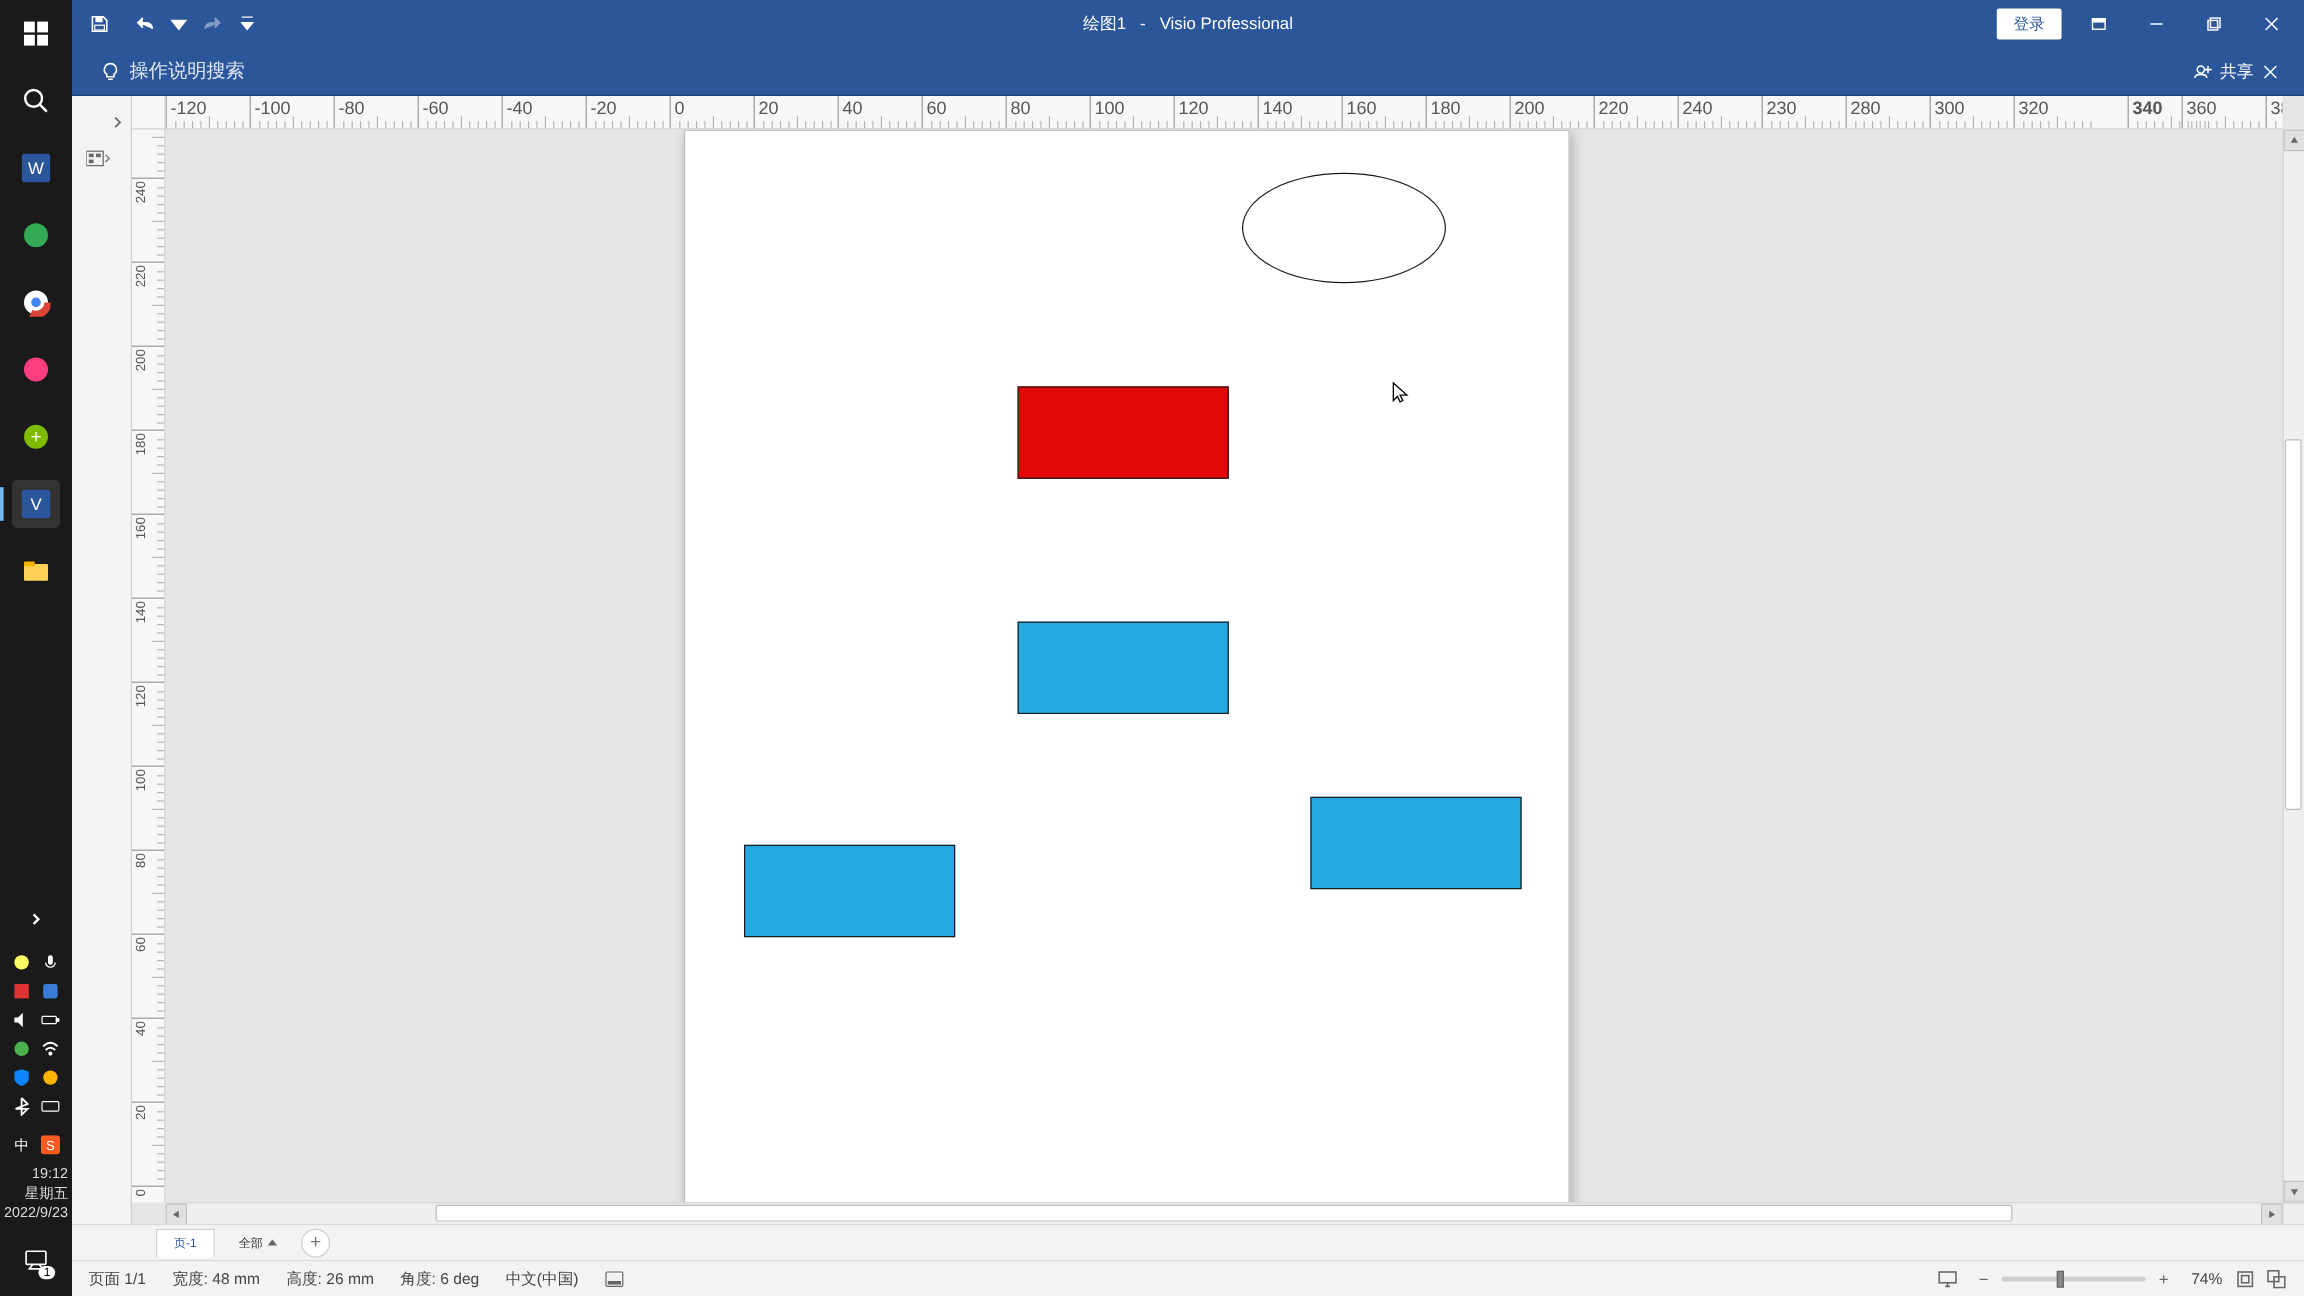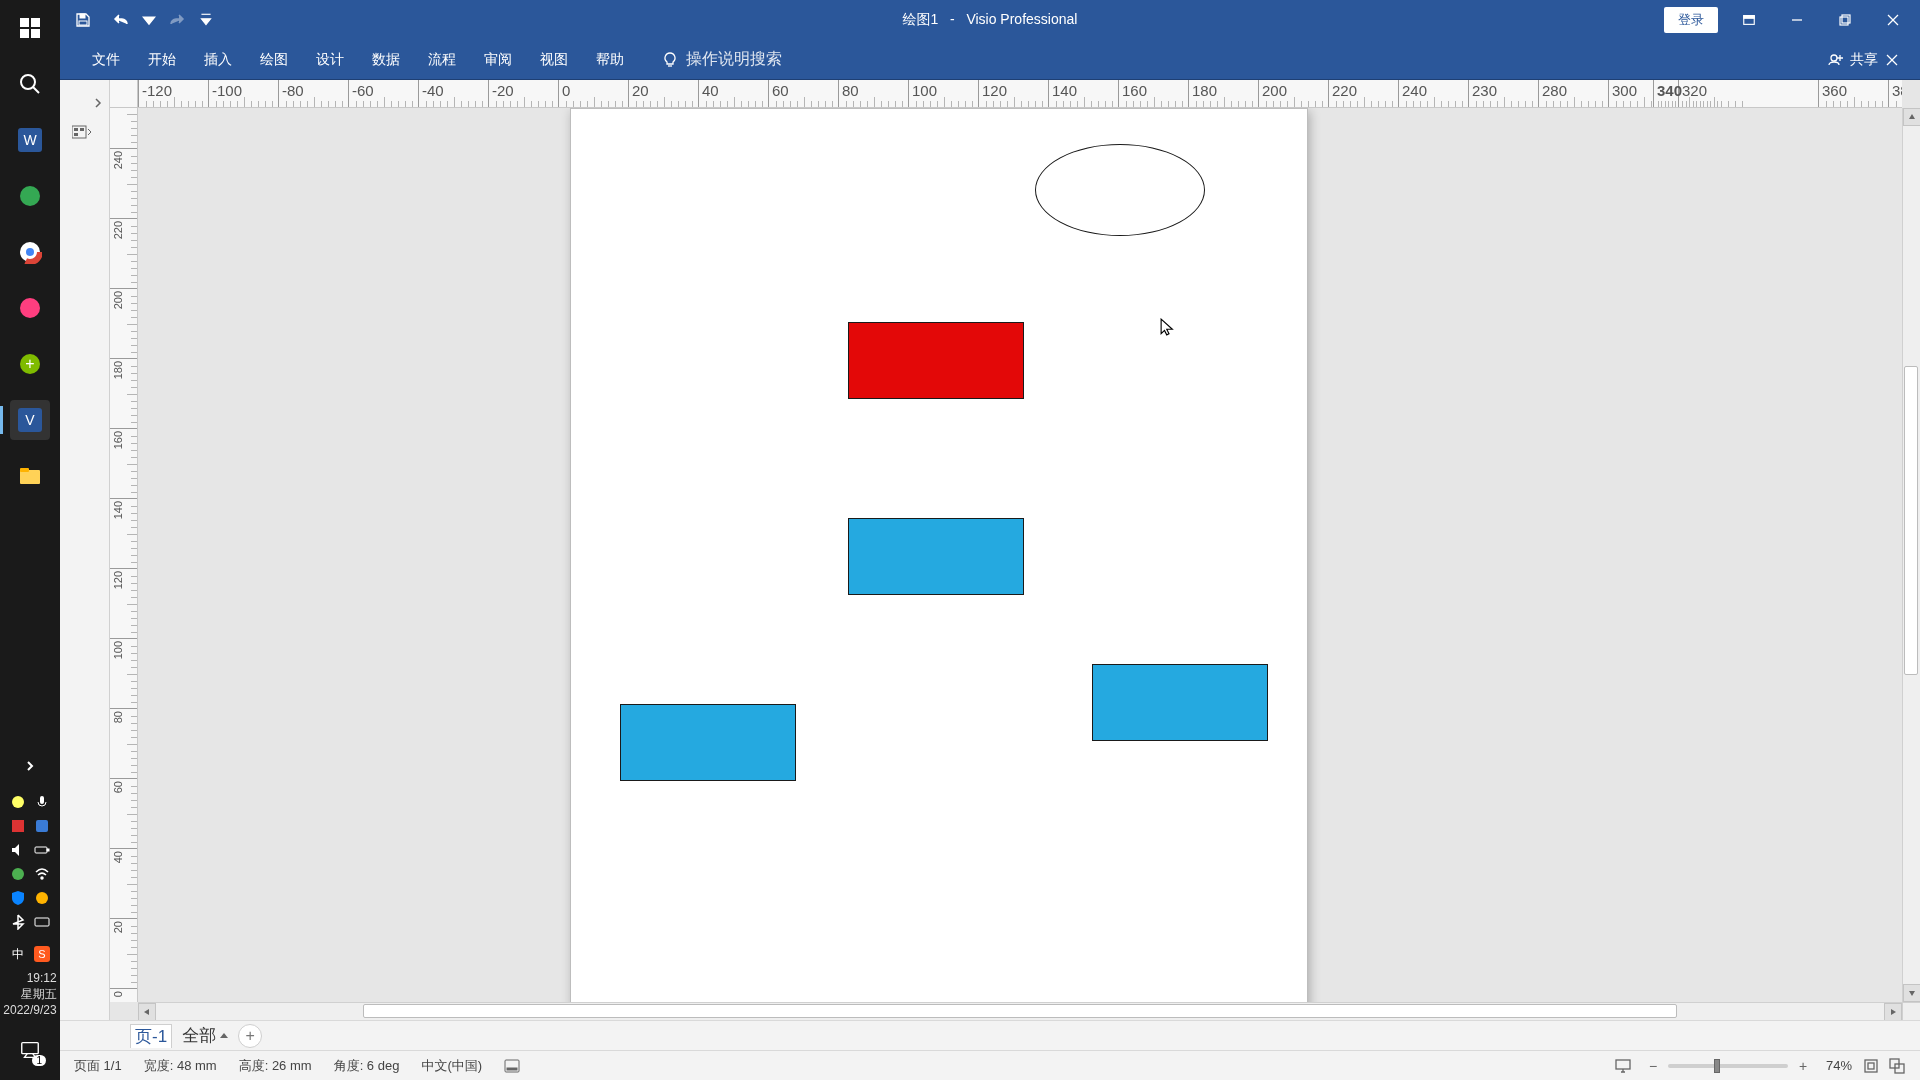--- a/index.html
+++ b/index.html
@@ -91,21 +91,21 @@
 .hscroll .arrow, .vscroll .arrow{ width:18px; height:18px; background:#e0e0e0; border:1px solid #c4c4c4; display:flex; align-items:center; justify-content:center; cursor:pointer;}
 .hscroll .track{ flex:1; height:18px; background:#efefef; position:relative;}
 .hscroll .thumb{ position:absolute; top:1px; height:14px; background:#fff; border:1px solid #bcbcbc; border-radius:2px;}
 .vscroll{ position:absolute; right:0; top:28px; bottom:18px; width:18px; background:#efefef; border-left:1px solid #d0d0d0; display:flex; flex-direction:column;}
 .vscroll .track{ flex:1; width:18px; position:relative;}
 .vscroll .thumb{ position:absolute; left:1px; width:14px; background:#fff; border:1px solid #bcbcbc; border-radius:2px;}
 .scroll-corner{ position:absolute; right:0; bottom:0; width:18px; height:18px; background:#efefef; border-left:1px solid #d0d0d0; border-top:1px solid #d0d0d0;}
 
 
 .pagetabs{ position:absolute; left:0; right:0; bottom:30px; height:30px; background:#f3f3f3; border-top:1px solid #d9d9d9; display:flex; align-items:center; padding-left:70px; gap:6px;}
-.ptab{ height:24px; padding:0 4px; background:#fff; border:1px solid #cfcfcf; border-bottom:none; display:flex; align-items:center; font-size:17px; color:#2b579a; cursor:pointer;}
+.ptab{ height:24px; padding:0 14px; background:#fff; border:1px solid #cfcfcf; border-bottom:none; display:flex; align-items:center; font-size:10px; color:#2b579a; cursor:pointer;}
 .ptab.all{ background:transparent; border:none; color:#333;}
 .ptab.all .tri{ display:inline-block; margin-left:4px; width:0;height:0;border-left:4px solid transparent;border-right:4px solid transparent;border-bottom:5px solid #666;}
 .addpage{ width:24px; height:24px; border:1px solid #cfcfcf; border-radius:12px; display:flex; align-items:center; justify-content:center; color:#777; cursor:pointer; font-size:16px; background:#fff;}
 
 
 .status{ position:absolute; left:0; right:0; bottom:0; height:30px; background:#f3f3f3; border-top:1px solid #d9d9d9; display:flex; align-items:center; font-size:13px; color:#444; padding:0 10px 0 14px;}
 .status .cell{ margin-right:22px; display:flex; align-items:center; gap:6px;}
 .status .spacer{ flex:1;}
 .status .sbtn{ width:26px; height:26px; display:flex; align-items:center; justify-content:center; cursor:pointer; color:#666;}
 .status .sbtn svg{width:16px;height:16px;}
@@ -336,32 +336,20 @@
       <div class="tbtn close">
           <svg viewBox="0 0 12 12" width="12" height="12" stroke="#fff" stroke-width="1.3">
             <line x1="1" y1="1" x2="11" y2="11"></line>
             <line x1="11" y1="1" x2="1" y2="11"></line>
           </svg>
         </div>
     </div>
   </div>
 
   <div class="ribbon">
-    <div class="tabs" id="ribbon-tabs">
-        <div class="tab file">文件</div>
-        <div class="tab">开始</div>
-        <div class="tab">插入</div>
-        <div class="tab">绘图</div>
-        <div class="tab">设计</div>
-        <div class="tab">数据</div>
-        <div class="tab">流程</div>
-        <div class="tab">审阅</div>
-        <div class="tab">视图</div>
-        <div class="tab">帮助</div>
-      </div>
     <div class="tell-me">
       <svg viewBox="0 0 16 16" fill="none" stroke="#fff" stroke-width="1.3">
           <path d="M8 1a5 5 0 00-3 9v2h6v-2a5 5 0 00-3-9z"></path>
           <line x1="6" y1="14" x2="10" y2="14"></line>
         </svg>
       <span style="opacity:.85;">操作说明搜索</span>
     </div>
     <div class="ribbon-right">
       <div class="share">
         <svg viewBox="0 0 16 16" fill="none" stroke="#fff" stroke-width="1.3">
@@ -666,21 +654,21 @@
             <div class="mtick" style="left: 7px;"></div>
             <div class="mtick" style="left: 14px;"></div>
             <div class="mtick" style="left: 21px;"></div>
             <div class="mtick" style="left: 28px;"></div>
             <div class="mtick mid" style="left: 35px;"></div>
             <div class="mtick" style="left: 42px;"></div>
             <div class="mtick" style="left: 49px;"></div>
             <div class="mtick" style="left: 56px;"></div>
             <div class="mtick" style="left: 63px;"></div>
           </div>
-          <div class="htick" style="left: 1515px; font-weight: bold;">
+          <div class="htick" style="left: 1635px; font-weight: bold;">
             <div class="lbl">340</div>
             <div class="mtick" style="left: 7px;"></div>
             <div class="mtick" style="left: 14px;"></div>
             <div class="mtick" style="left: 21px;"></div>
             <div class="mtick" style="left: 28px;"></div>
             <div class="mtick mid" style="left: 35px;"></div>
             <div class="mtick" style="left: 42px;"></div>
             <div class="mtick" style="left: 49px;"></div>
             <div class="mtick" style="left: 56px;"></div>
             <div class="mtick" style="left: 63px;"></div>

